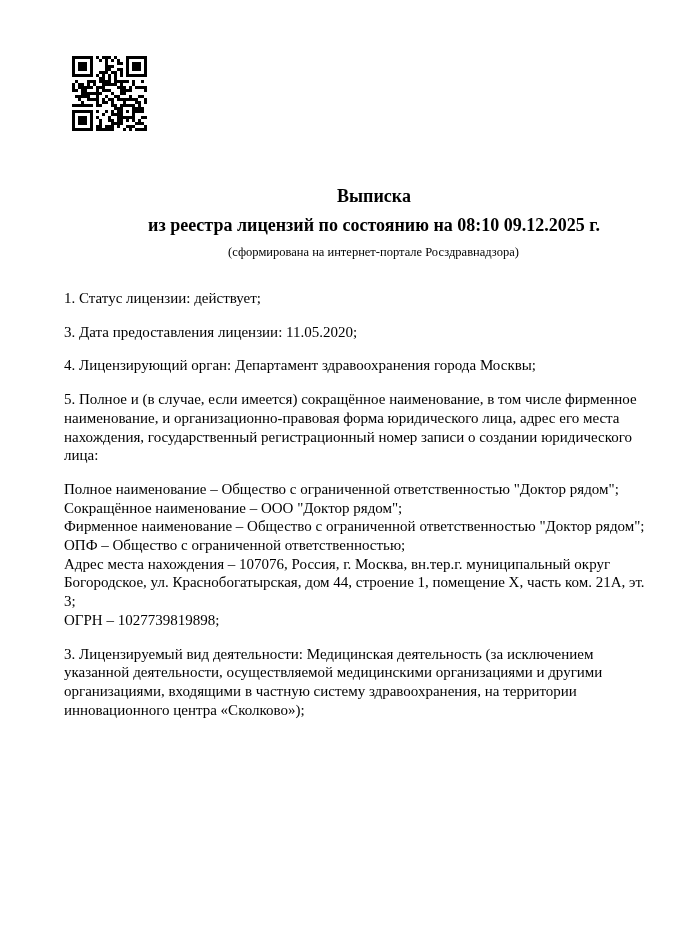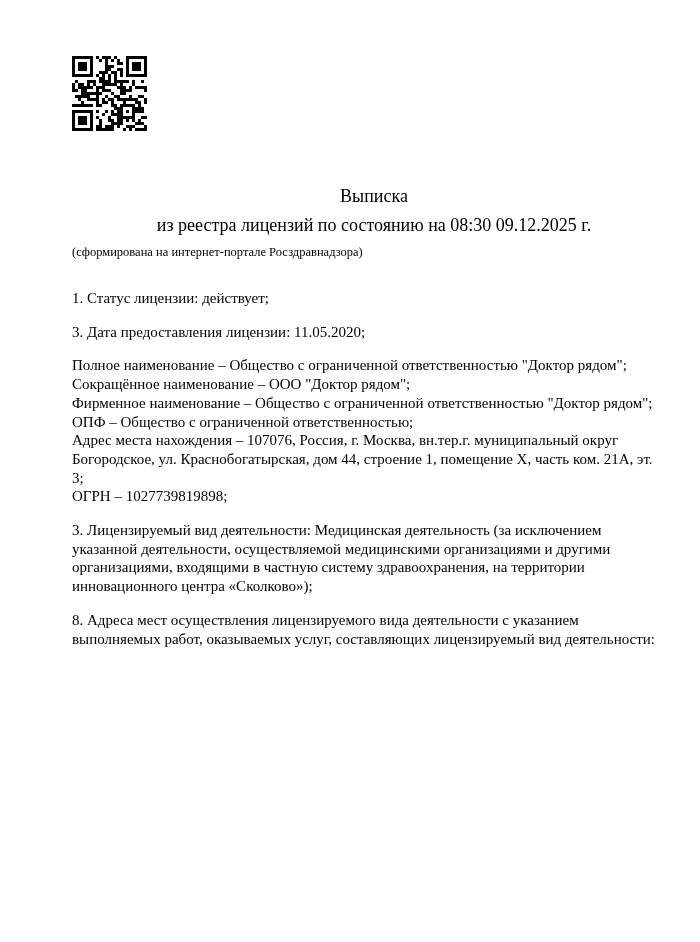--- a/index.html
+++ b/index.html
@@ -22,37 +22,37 @@
     top: 56px;
     width: 78px;
     height: 78px;
   }
   .title-block {
     position: absolute;
     left: 72px;
     right: 24px;
     top: 182px;
     text-align: center;
-    font-weight: normal;
+    font-weight: bold;
     font-size: 18px;
     line-height: 29px;
     white-space: nowrap;
   }
   .subtitle {
     position: absolute;
     left: 72px;
     right: 25px;
     top: 245px;
-    text-align: left;
+    text-align: center;
     font-size: 12.5px;
     line-height: 15px;
   }
   .content {
     position: absolute;
-    left: 72px;
+    left: 64px;
     top: 289px;
     width: 592px;
     font-size: 15px;
     line-height: 18.7px;
     text-align: left;
   }
   .content p {
     margin: 0 0 15px 0;
     padding: 0;
   }
@@ -385,26 +385,27 @@
         <rect x="51" y="72" width="3" height="3" fill="#000000"></rect>
         <rect x="57" y="72" width="3" height="3" fill="#000000"></rect>
         <rect x="63" y="72" width="3" height="3" fill="#000000"></rect>
         <rect x="66" y="72" width="3" height="3" fill="#000000"></rect>
         <rect x="69" y="72" width="3" height="3" fill="#000000"></rect>
         <rect x="72" y="72" width="3" height="3" fill="#000000"></rect>
       </svg></div>
 
   <div class="title-block">
     <div>Выписка</div>
-    <div>из реестра лицензий по состоянию на 08:30 09.12.2025 г.</div>
+    <div>из реестра лицензий по состоянию на 08:10 09.12.2025 г.</div>
   </div>
 
   <div class="subtitle">(сформирована на интернет-портале Росздравнадзора)</div>
 
   <div class="content">
       <p>1. Статус лицензии: действует;</p>
       <p>3. Дата предоставления лицензии: 11.05.2020;</p>
+      <p>4. Лицензирующий орган: Департамент здравоохранения города Москвы;</p>
+      <p>5. Полное и (в случае, если имеется) сокращённое наименование, в том числе фирменное наименование, и организационно-правовая форма юридического лица, адрес его места нахождения, государственный регистрационный номер записи о создании юридического лица:</p>
       <p>Полное наименование – Общество с ограниченной ответственностью "Доктор рядом";<br>Сокращённое наименование – ООО "Доктор рядом";<br>Фирменное наименование – Общество с ограниченной ответственностью "Доктор рядом";<br>ОПФ – Общество с ограниченной ответственностью;<br>Адрес места нахождения – 107076, Россия, г. Москва, вн.тер.г. муниципальный округ Богородское, ул. Краснобогатырская, дом 44, строение 1, помещение X, часть ком. 21А, эт. 3;<br>ОГРН – 1027739819898;</p>
       <p>3. Лицензируемый вид деятельности: Медицинская деятельность (за исключением указанной деятельности, осуществляемой медицинскими организациями и другими организациями, входящими в частную систему здравоохранения, на территории инновационного центра «Сколково»);</p>
-      <p>8. Адреса мест осуществления лицензируемого вида деятельности с указанием выполняемых работ, оказываемых услуг, составляющих лицензируемый вид деятельности:</p>
     </div>
 
 </div>
 
 </body></html>

